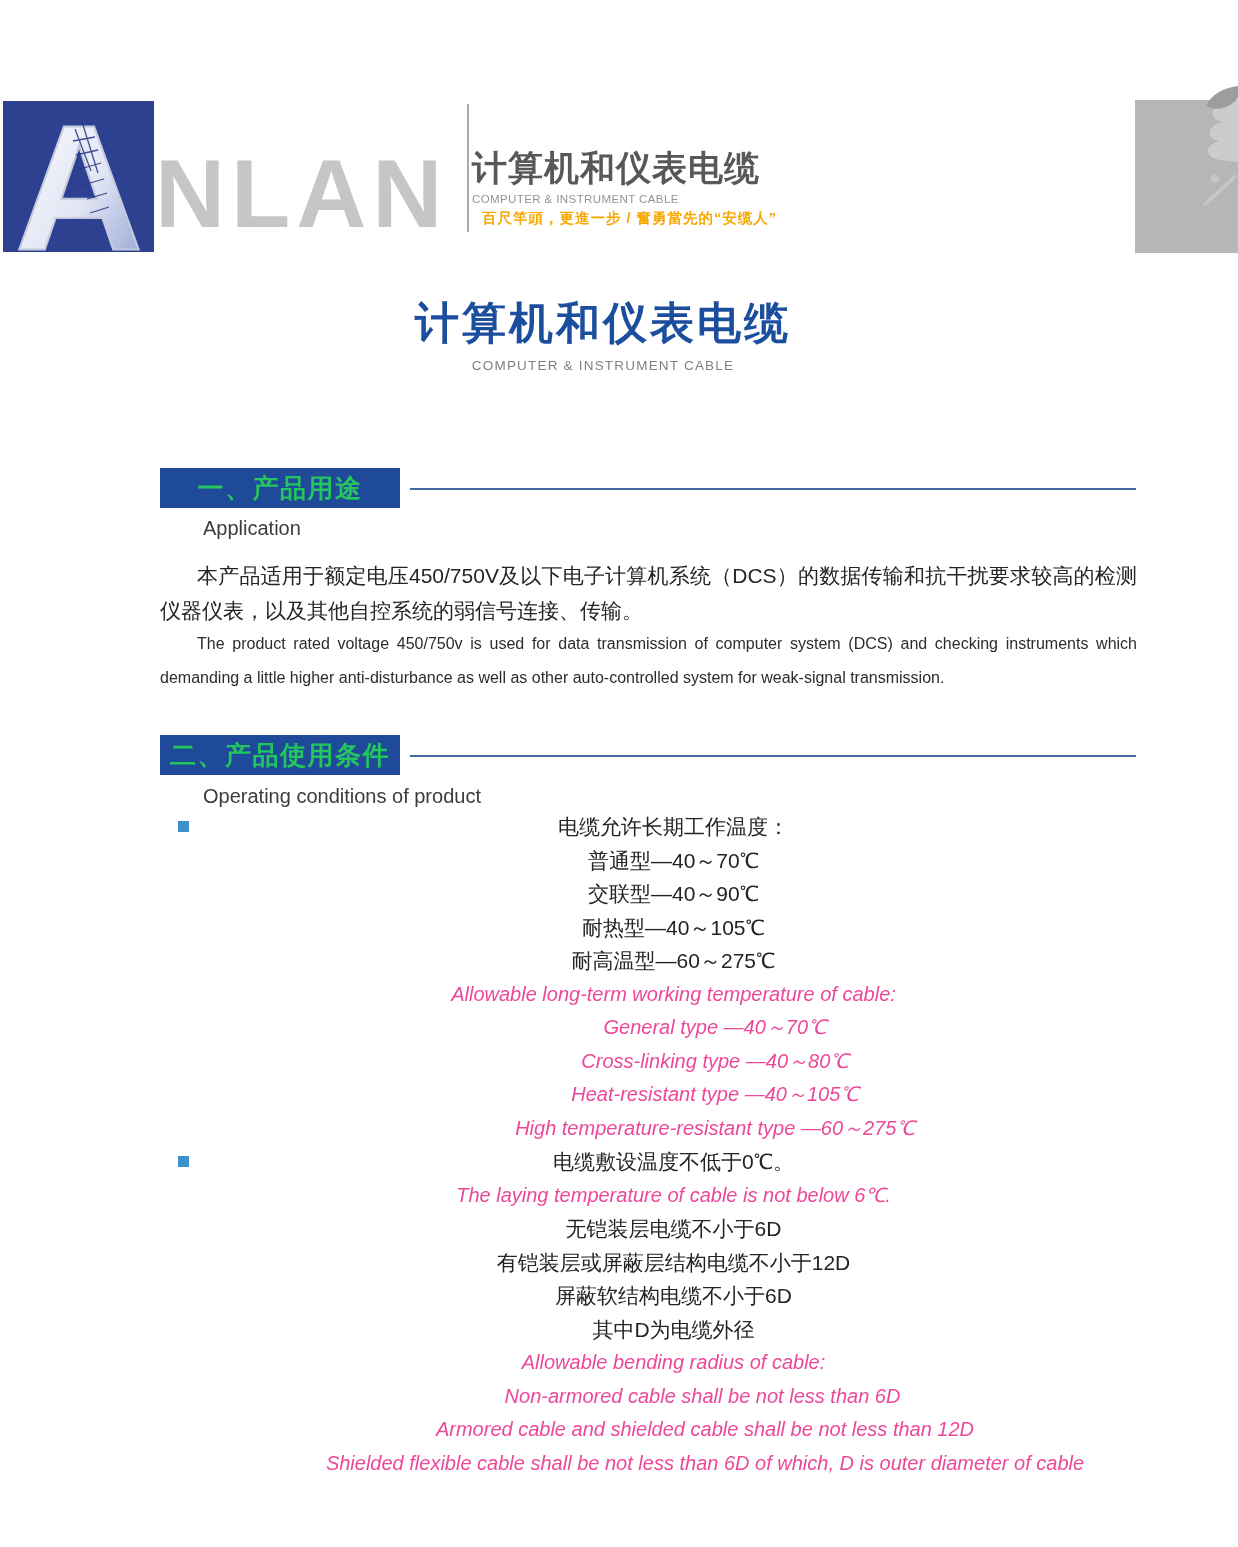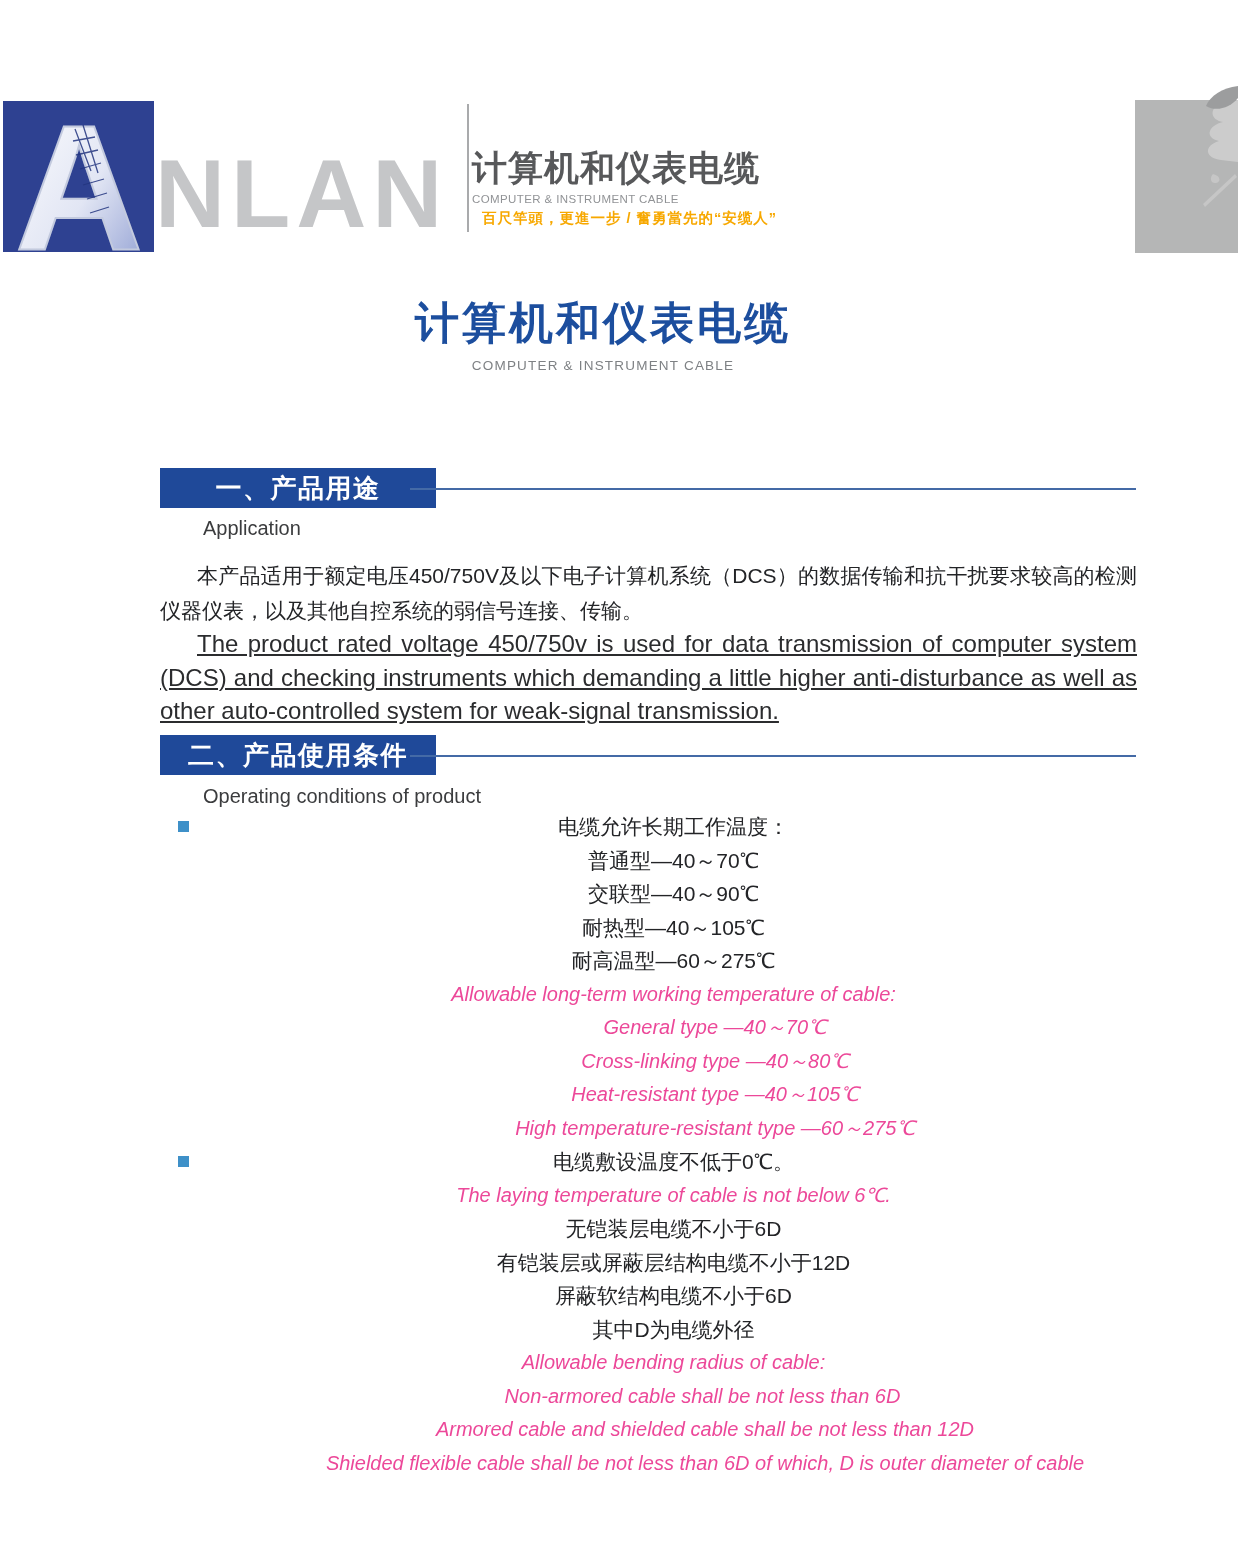--- a/index.html
+++ b/index.html
@@ -19,37 +19,37 @@
                  color:#f7a800; letter-spacing:1px; }
   .corner-box { left:1135px; top:100px; width:103px; height:153px; background:#b5b6b6; overflow:hidden; }
   .corner-leaf-dark { left:1186px; top:86px; width:52px; height:30px; }
 
   
   .title-wrap { left:0; top:298px; width:1206px; text-align:center; }
   .page-title { font-size:44px; line-height:50px; font-weight:bold; color:#1c4e9e; letter-spacing:3px; }
   .page-subtitle { margin-top:9px; font-size:13.5px; line-height:17px; color:#7e8184; letter-spacing:1.2px; }
 
   
-  .sec-box { width:276px; height:40px; background:#1f4999; color:#ffffff;
+  .sec-box { width:240px; height:40px; background:#1f4999; color:#22c55e;
              display:flex; align-items:center; justify-content:center;
              font-size:26px; font-weight:bold; letter-spacing:1.5px; }
   .sec-box1 { left:160px; top:468px; }
   .sec-box2 { left:160px; top:735px; }
   .sec-line { height:2px; background:#446aa6; }
   .sec-line1 { left:410px; top:488px; width:726px; }
   .sec-line2 { left:410px; top:755px; width:726px; }
 
   .sub-en { left:203px; font-size:20px; line-height:26px; color:#3b3c3e; }
   .sub-en1 { top:515px; }
   .sub-en2 { top:783px; }
 
   
   .para { left:160px; width:977px; text-align:justify; color:#232427; }
   .para-zh { top:558px; font-size:21px; line-height:35px; text-indent:37px; }
-  .para-en { top:627px; font-size:24px; line-height:33.5px; text-indent:37px; color:#2b2c2e;text-decoration:underline; }
+  .para-en { top:627px; font-size:16px; line-height:33.5px; text-indent:37px; color:#2b2c2e; }
 
   
   .cond-list { left:160px; top:810px; width:980px; }
   .li { position:relative; line-height:33.5px; font-size:21px; color:#232427; padding-left:47px;text-align:center; }
   .li.en { font-size:20px; color:#ec4899;font-style:italic; }
   .li.ind1 { padding-left:130px; }
   .li.ind2a { padding-left:105px; }
   .li.ind2 { padding-left:110px; }
   .bullet { position:absolute; left:18px; top:11px; width:11px; height:11px; background:#3e90c8; }
 </style>

